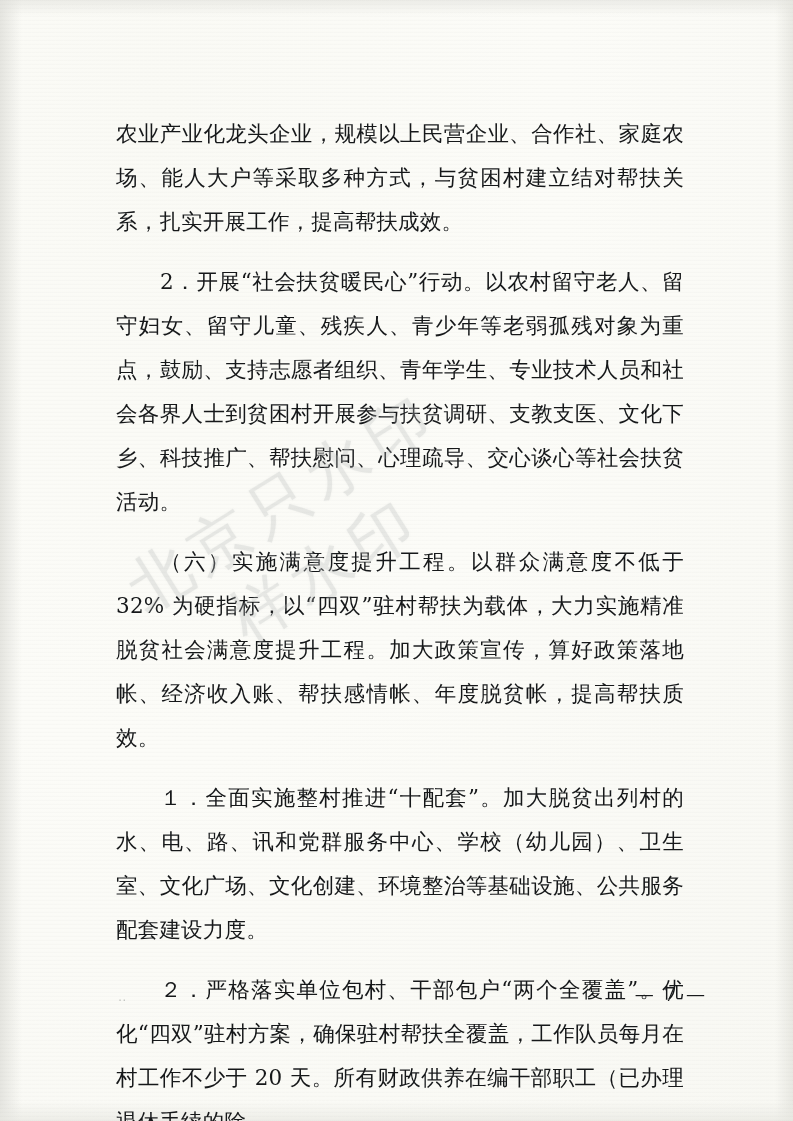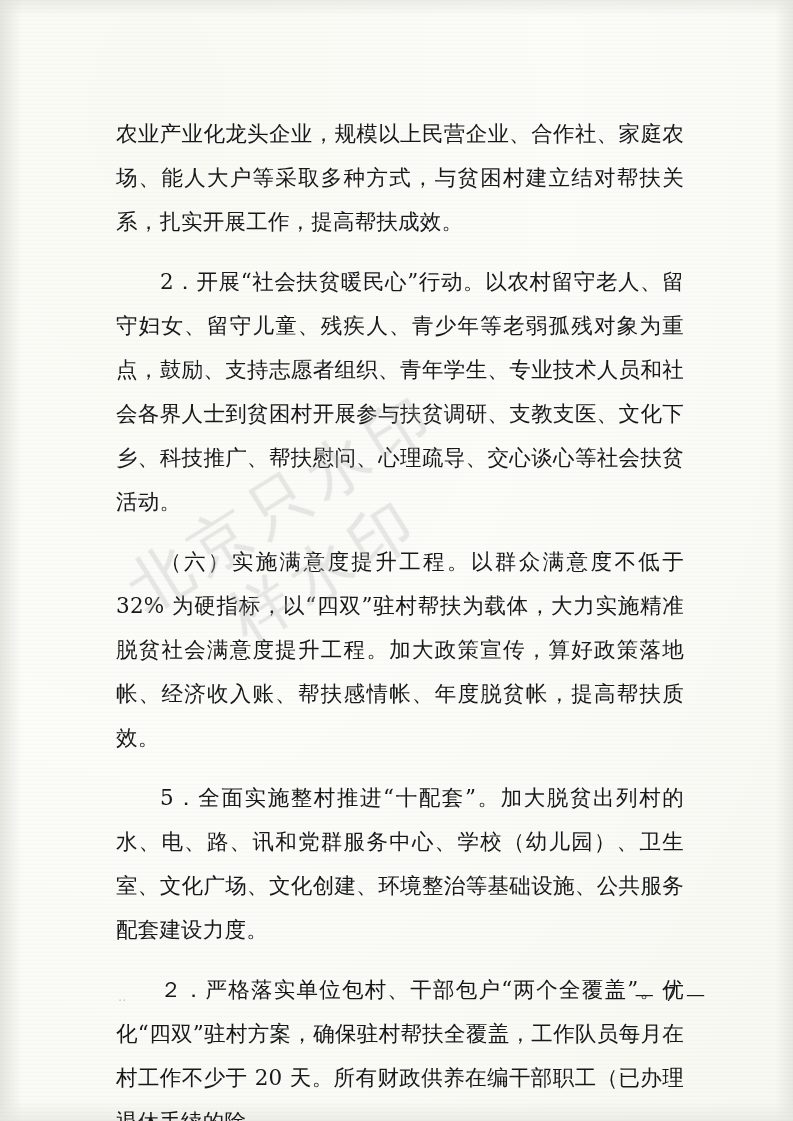--- a/index.html
+++ b/index.html
@@ -143,21 +143,21 @@
 
   <div class="page-edge-top"></div>
   <div class="page-edge-left"></div>
   <div class="page-edge-right"></div>
   <div class="page-edge-bottom"></div>
 
   <div class="content">
     <p class="para">农业产业化龙头企业，规模以上民营企业、合作社、家庭农场、能人大户等采取多种方式，与贫困村建立结对帮扶关系，扎实开展工作，提高帮扶成效。</p>
     <p class="para indent">2．开展“社会扶贫暖民心”行动。以农村留守老人、留守妇女、留守儿童、残疾人、青少年等老弱孤残对象为重点，鼓励、支持志愿者组织、青年学生、专业技术人员和社会各界人士到贫困村开展参与扶贫调研、支教支医、文化下乡、科技推广、帮扶慰问、心理疏导、交心谈心等社会扶贫活动。</p>
     <p class="para indent">（六）实施满意度提升工程。以群众满意度不低于 32% 为硬指标，以“四双”驻村帮扶为载体，大力实施精准脱贫社会满意度提升工程。加大政策宣传，算好政策落地帐、经济收入账、帮扶感情帐、年度脱贫帐，提高帮扶质效。</p>
-    <p class="para indent">5．全面实施整村推进“十配套”。加大脱贫出列村的水、电、路、讯和党群服务中心、学校（幼儿园）、卫生室、文化广场、文化创建、环境整治等基础设施、公共服务配套建设力度。</p>
+    <p class="para indent">１．全面实施整村推进“十配套”。加大脱贫出列村的水、电、路、讯和党群服务中心、学校（幼儿园）、卫生室、文化广场、文化创建、环境整治等基础设施、公共服务配套建设力度。</p>
     <p class="para indent">２．严格落实单位包村、干部包户“两个全覆盖”。优化“四双”驻村方案，确保驻村帮扶全覆盖，工作队员每月在村工作不少于 20 天。所有财政供养在编干部职工（已办理退休手续的除</p>
   </div>
 
   <div class="watermark">
     <div class="wm-text">北京只水印</div>
     <div class="wm-text wm-line2">样水印</div>
   </div>
 
   <div class="footer">
     <div class="footer-mark">··</div>

